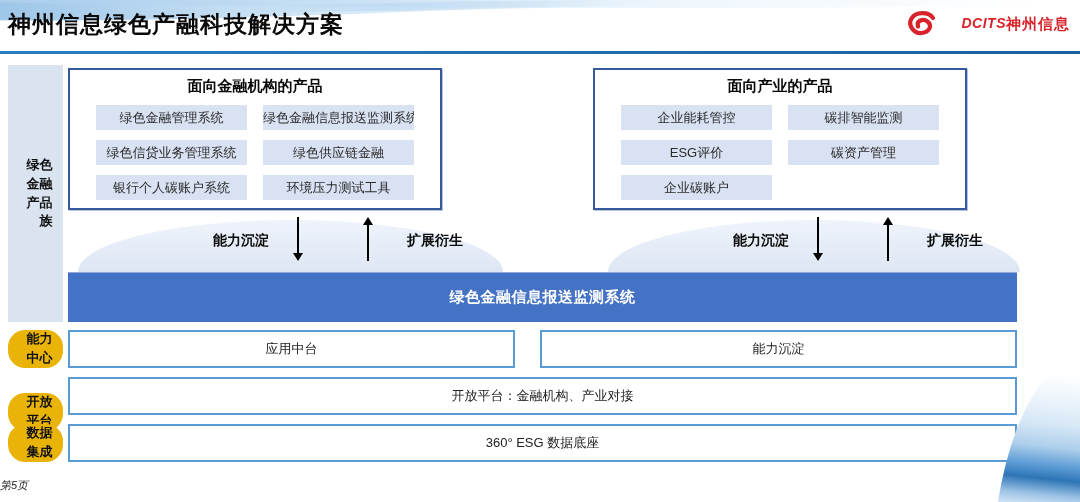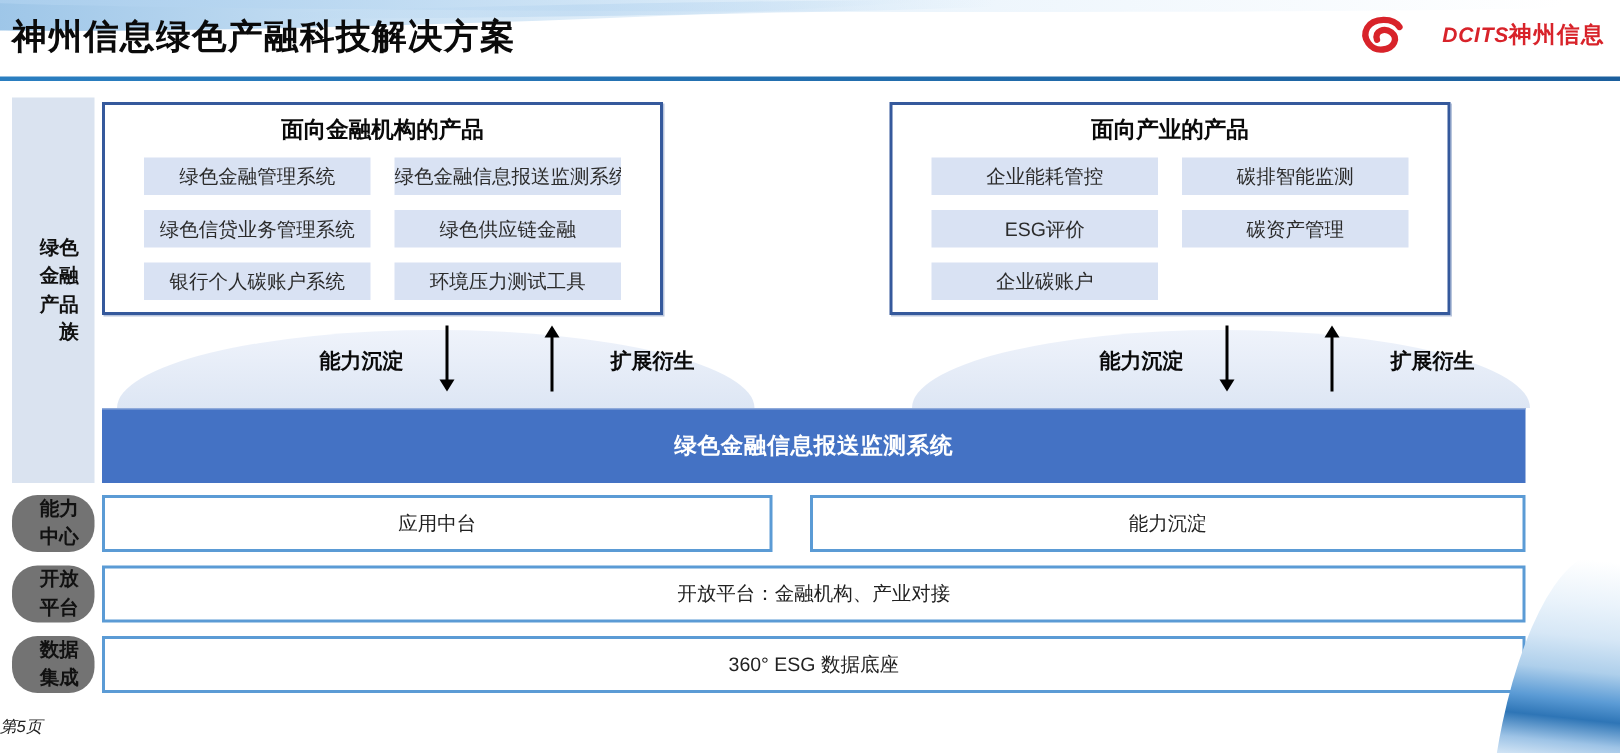--- a/index.html
+++ b/index.html
@@ -26,24 +26,24 @@
                  background:linear-gradient(90deg,#2a7ec0,#1b5f9d); }
   .logo { position:absolute; right:10px; top:10px; display:flex; align-items:center; gap:4px; }
   .logo-texts { display:flex; flex-direction:row; line-height:1.05;margin-left:20px; }
   .logo-brand { font-size:14px; font-weight:bold; font-style:italic; color:#d8232a; letter-spacing:.5px; }
   .logo-company { font-size:15px; font-weight:bold; color:#d8232a; letter-spacing:1px; }
 
   
   .side { position:absolute; left:8px; width:55px; display:flex; align-items:center; justify-content:center; }
   .side-label { width:34px; text-align:right; font-weight:bold; font-size:13px; color:#111; line-height:1.45; }
   .side-blue  { background:#dae3f0; }
-  .side-peach { background:#737373;border-radius:17px; }
+  .side-peach { background:#eab308;border-radius:17px; }
   .side-product { top:65px; height:257px; }
   .side-cap  { top:330px; height:38px; }
-  .side-open { top:377px; height:38px; }
+  .side-open { top:393px; height:38px; }
   .side-data { top:424px; height:38px; }
 
   
   .pbox { position:absolute; top:68px; width:374px; height:142px; background:#fff;
           border:2px solid #35599c; box-shadow:1px 1px 0 rgba(53,89,156,.35); }
   .pbox-l { left:68px; } .pbox-r { left:593px; }
   .pbox-title { font-size:15px; font-weight:bold; color:#0a0a0a; text-align:center; padding-top:7px; }
   .pbox-grid { display:grid; grid-template-columns:1fr 1fr; column-gap:16px; row-gap:10px;
                padding:9px 26px 0 26px; }
   .p-item { background:#d9e2f3; height:25px; line-height:25px; text-align:center;

